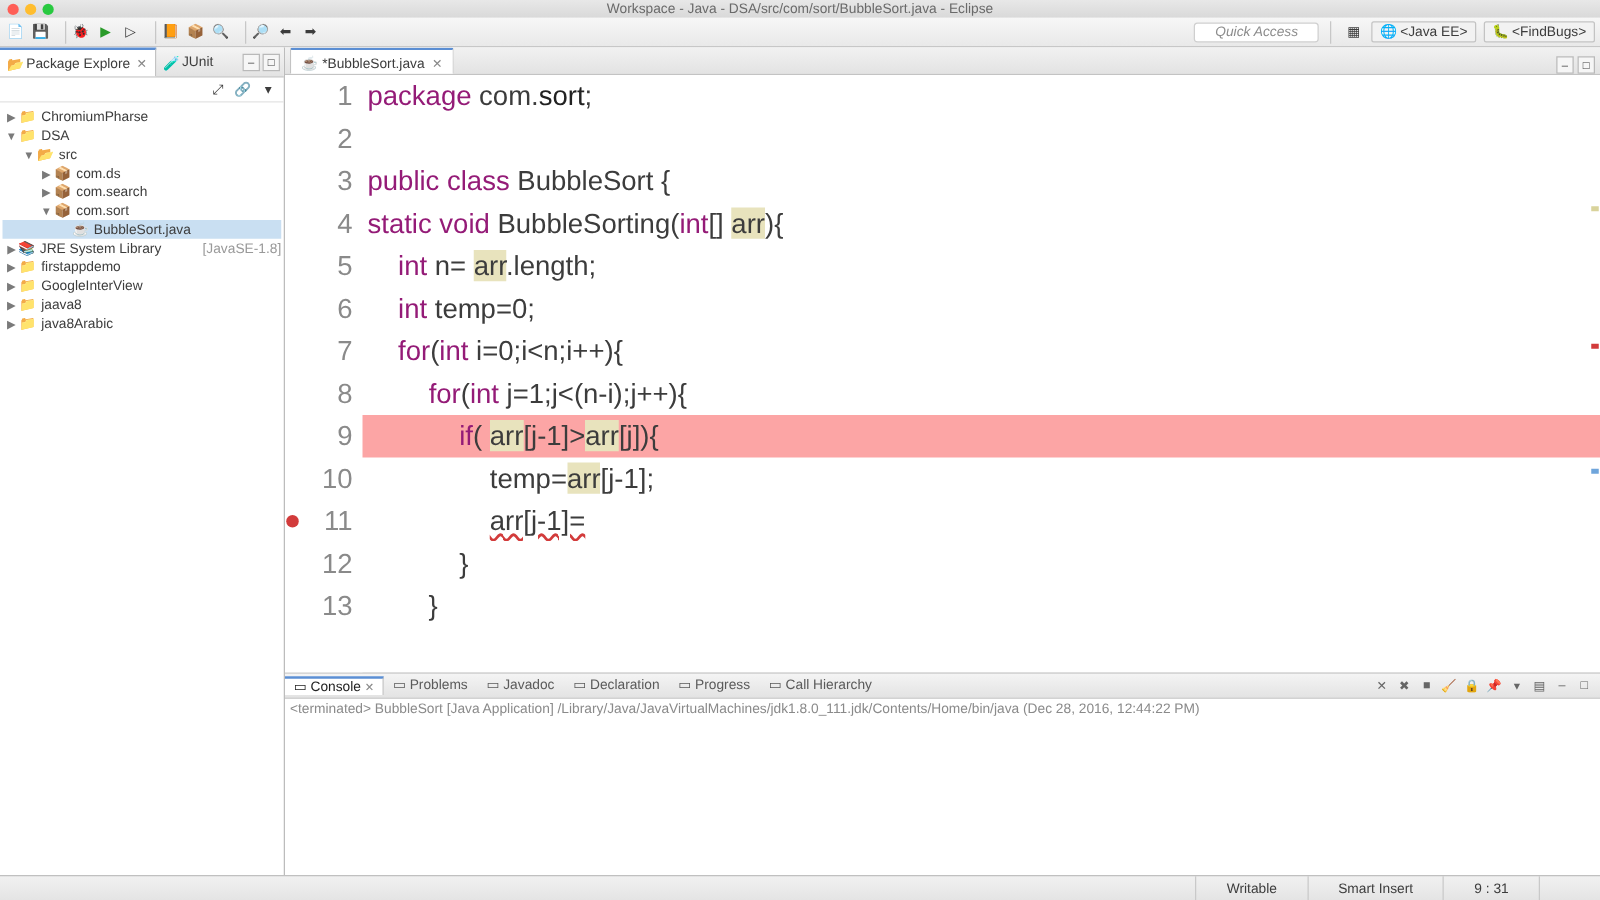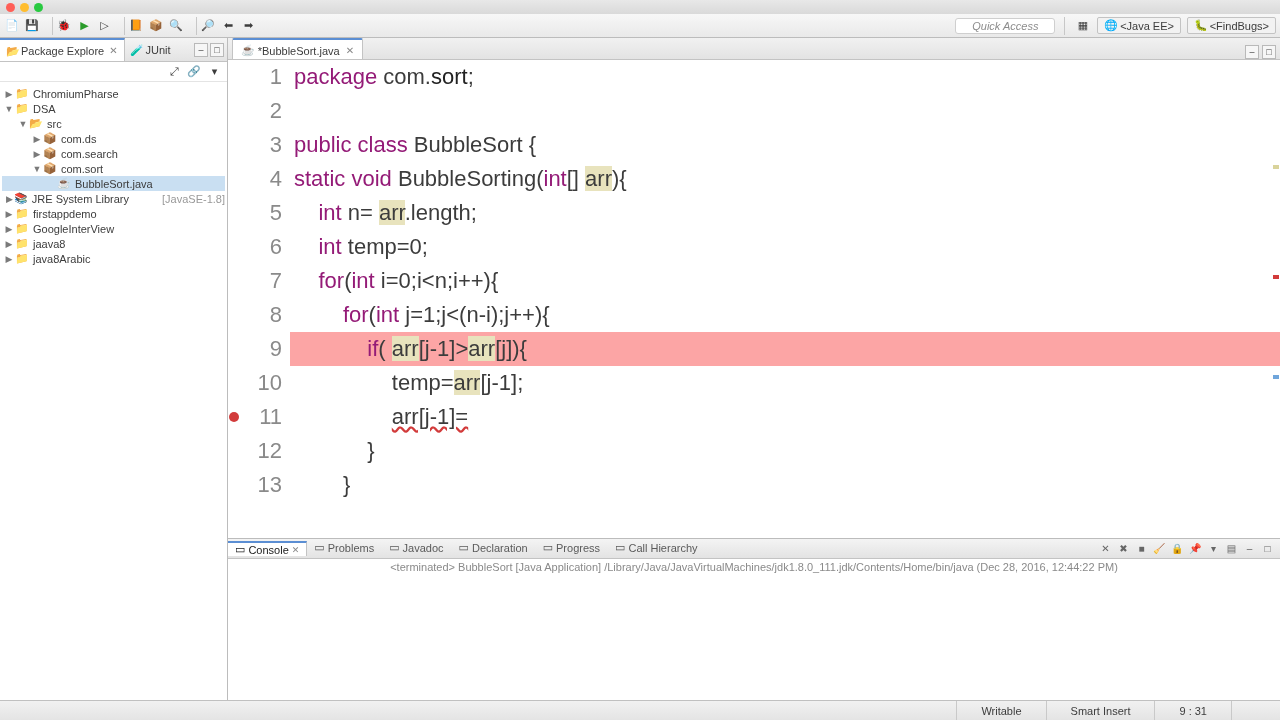--- a/index.html
+++ b/index.html
@@ -63,39 +63,40 @@
 .r-over .ov { position:absolute; right:1px; width:6px; height:4px; }
 
 
 .bottom-panel { height:162px; border-top:1px solid #bcbcbc; background:#fff; display:flex; flex-direction:column; }
 .btabs { height:20px; background:linear-gradient(#f4f4f4,#e3e3e3); border-bottom:1px solid #c3c3c3; display:flex; align-items:center; }
 .btab { display:flex; align-items:center; gap:3px; padding:0 7px; height:100%; font-size:11px; color:#5a5a5a; border-right:1px solid transparent; }
 .btab.active { background:#fff; color:#222; border-right:1px solid #c3c3c3; border-top:2px solid #5b8ed3; }
 .btab .close-x { color:#888; font-size:9px; }
 .btabs-tools { margin-left:auto; display:flex; gap:3px; padding:0 5px; }
 .bt-btn { width:15px; height:15px; display:flex; align-items:center; justify-content:center; font-size:10px; color:#666; }
-.console-body { flex:1; overflow:auto; font-family:Menlo,Consolas,monospace; font-size:11px;text-align:center; }
+.console-body { flex:1; overflow:auto; font-family:Menlo,Consolas,monospace; font-size:11px; }
 .console-term { color:#8a8a8a; padding:2px 4px 0 4px; }
 .console-out { padding:0 4px; }
 .console-out .sel { background:#b4d0ee; }
 
 
 .statusbar { height:20px; background:linear-gradient(#f1f1f1,#e4e4e4); border-top:1px solid #c0c0c0; display:flex; align-items:center; font-size:11px; }
 .statusbar .stat { padding:0 24px; border-left:1px solid #c9c9c9; height:100%; display:flex; align-items:center; }
 .statusbar .flex { flex:1; }
 </style>
 </head>
 <body>
 
 <div class="titlebar">
   <div class="lights">
     <span style="background:#ff5f57;"></span>
     <span style="background:#ffbd2e;"></span>
     <span style="background:#28c940;"></span>
   </div>
+  <div class="title">Workspace - Java - DSA/src/com/sort/BubbleSort.java - Eclipse</div>
 </div>
 
 <div class="toolbar">
   <div class="tb-group">
     <div class="tb-btn">📄</div>
     <div class="tb-btn">💾</div>
   </div>
   <div class="tb-sep"></div>
   <div class="tb-group">
     <div class="tb-btn">🐞</div>

